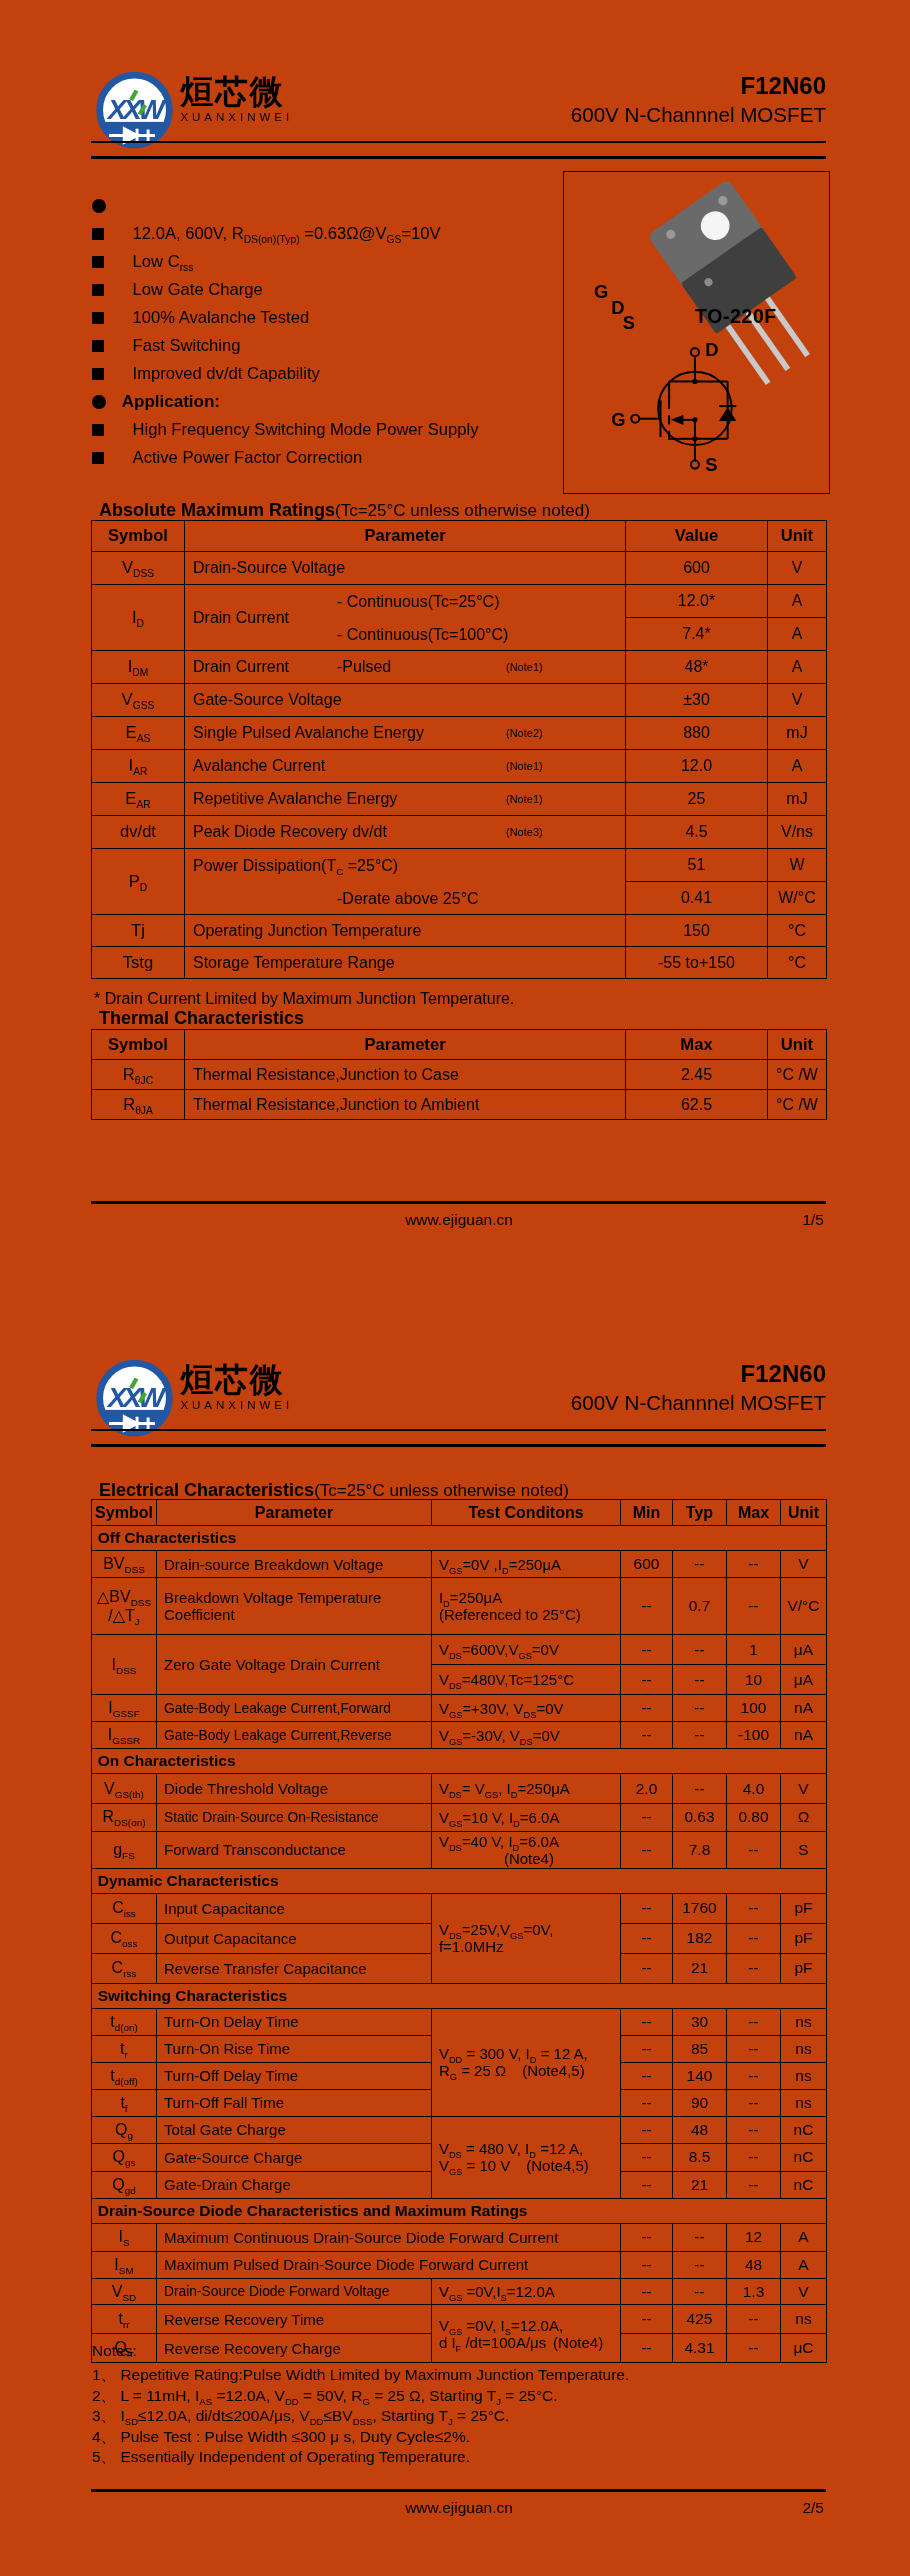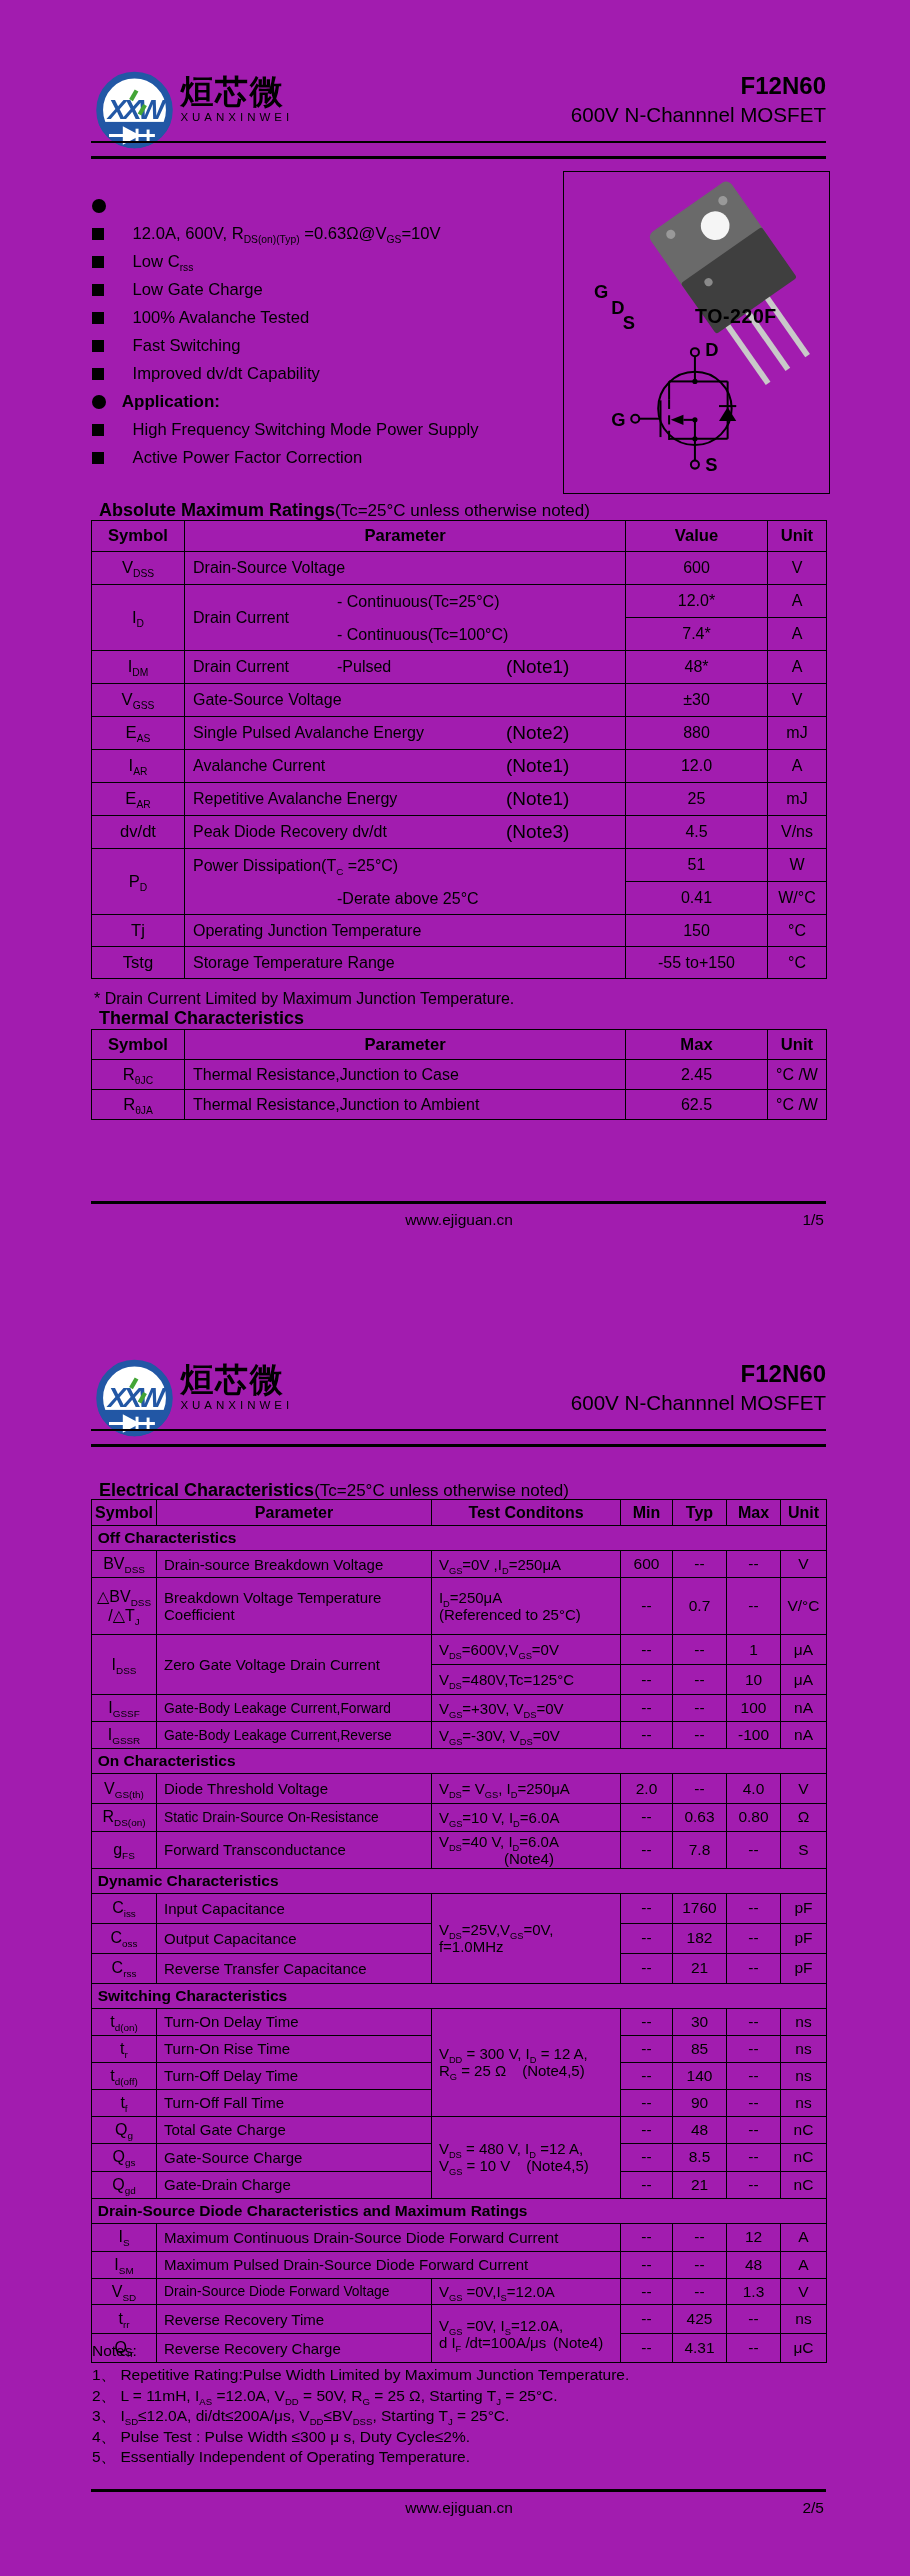--- a/index.html
+++ b/index.html
@@ -1,17 +1,17 @@
 <!DOCTYPE html>
 <html style="font-size:9.2px"><head>
 <meta charset="utf-8">
 <style>
   html,body{margin:0;padding:0;background:#fff;}
   body{width:910px;height:2576px;position:relative;font-family:"Liberation Sans",sans-serif;color:#000;}
-  .page{position:absolute;left:0;width:910px;height:1288px;overflow:hidden;background:#a21caf;}
+  .page{position:absolute;left:0;width:910px;height:1288px;overflow:hidden;background:#c2410c;}
   #page1{top:0;} #page2{top:1288px;}
 
   
   .hdr-logo{position:absolute;top:67px;left:92px;display:flex;align-items:flex-start;}
   .brandtxt{margin-left:3.4px;margin-top:8px;}
   .brand-cn{font-size:33px;font-weight:bold;line-height:1.05;letter-spacing:1.7px;}
   .brand-en{font-size:11.5px;letter-spacing:4px;margin-top:1.7px;}
   .part-no{position:absolute;top:72px;right:84px;font-size:24px;font-weight:bold;}
   .part-sub{position:absolute;top:103px;right:84px;font-size:20.6px;}
   .rule{position:absolute;left:91px;right:84px;background:#000;}
@@ -33,21 +33,21 @@
   .sec-title{position:absolute;left:99px;font-size:18px;font-weight:bold;}
   .sec-title .note-nrm{font-weight:normal;font-size:17px;}
 
   
   table.t{border-collapse:collapse;table-layout:fixed;position:absolute;left:91px;width:736px;border:1.7px solid #000;}
   table.t td{border:1.1px solid #000;overflow:hidden;}
   td.sym{text-align:center;font-size:16.6px;}
   td.param{text-align:left;font-size:16px;padding-left:8px;position:relative;}
   td.val,td.unit,td.num{text-align:center;font-size:16px;}
   tr.h td{text-align:center;font-size:16.6px;font-weight:bold;}
-  .pnote{position:absolute;left:321px;top:0;height:100%;display:flex;align-items:center;font-size:19px;}
+  .pnote{position:absolute;left:321px;top:0;height:100%;display:flex;align-items:center;font-size:11px;}
   .p2{position:absolute;left:152px;top:0;height:100%;display:flex;align-items:center;}
   .pname-mid{position:absolute;left:8px;top:0;height:100%;display:flex;align-items:center;}
   .conds{position:absolute;left:152px;top:0;}
   .conds div{height:33px;line-height:33px;}
   .pd1{position:absolute;left:8px;top:0;height:33px;line-height:33px;}
   .pd2{position:absolute;left:152px;top:33px;height:33px;line-height:33px;}
 
   
   table.elec td{font-size:15.5px;}
   table.elec td.sym{font-size:16px;}

